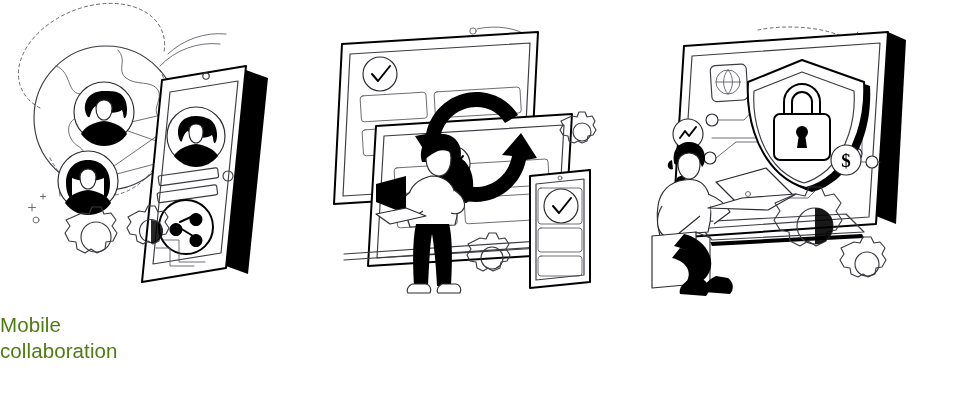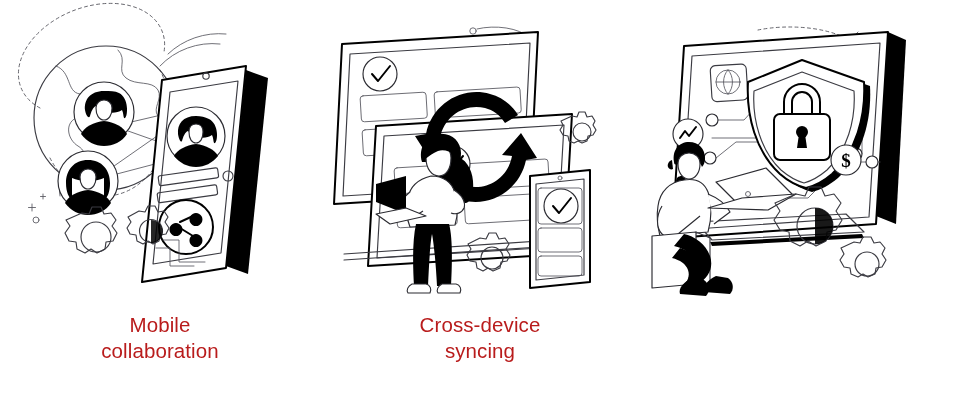--- a/index.html
+++ b/index.html
@@ -43,25 +43,24 @@
     display: block;
     width: 300px;
     height: 290px;
     overflow: visible;
   }
   .caption {
     position: absolute;
     top: 312px;
     left: 0;
     width: 320px;
-    text-align: center;
     font-family: "Liberation Sans", sans-serif;
     font-size: 20.5px;
     line-height: 26px;
-    color: #b91c1c;
+    color: #4d7c0f;
     letter-spacing: 0.1px;
     white-space: pre-line;
   }
 
   
   .ln   { fill: none; stroke: #3b3b42; stroke-width: 1.15; stroke-linecap: round; stroke-linejoin: round; }
   .ln-t { fill: none; stroke: #56565e; stroke-width: 0.85; stroke-linecap: round; stroke-linejoin: round; }
   .ln-b { fill: none; stroke: #000000; stroke-width: 2.0;  stroke-linecap: round; stroke-linejoin: round; }
   .ln-d { fill: none; stroke: #56565e; stroke-width: 0.9;  stroke-dasharray: 3 3.2; stroke-linecap: round; }
   .fill-b { fill: #000000; stroke: none; }
@@ -254,22 +253,20 @@
         <g>
           <path class="ln" d="M150 230 l6 1 l3 -6 l7 0 l3 6 l6 -1 l4 6 l-3 5 l4 6 l-3 6 l-6 1 l-1 6 l-7 3 l-5 -3 l-5 3 l-6 -3 l-1 -6 l-6 -1 l-3 -6 l4 -6 l-3 -5z"></path>
           <circle class="ln" cx="162" cy="250" r="11"></circle>
         </g>
         <g>
           <path class="ln" d="M242 108 l5 1 l2 -5 l6 0 l2 5 l5 -1 l3 5 l-2 4 l3 5 l-3 5 l-5 1 l-1 5 l-5 2 l-4 -2 l-4 2 l-5 -2 l-1 -5 l-5 -1 l-3 -5 l3 -5 l-2 -4z"></path>
           <circle class="ln" cx="252" cy="124" r="9"></circle>
         </g>
       </svg>
     </div>
-    <div class="caption">Cross-device
-syncing</div>
   </div>
 
   <div class="panel" id="panel-3">
     <div class="art">
       <svg viewBox="0 0 300 290" xmlns="http://www.w3.org/2000/svg">
 
         <g>
           <path class="ln-d" d="M108 22 a70 28 0 0 1 96 14"></path>
           <path class="ln-t" d="M204 28 l4 -4 M206 34 l6 -2"></path>
         </g>

